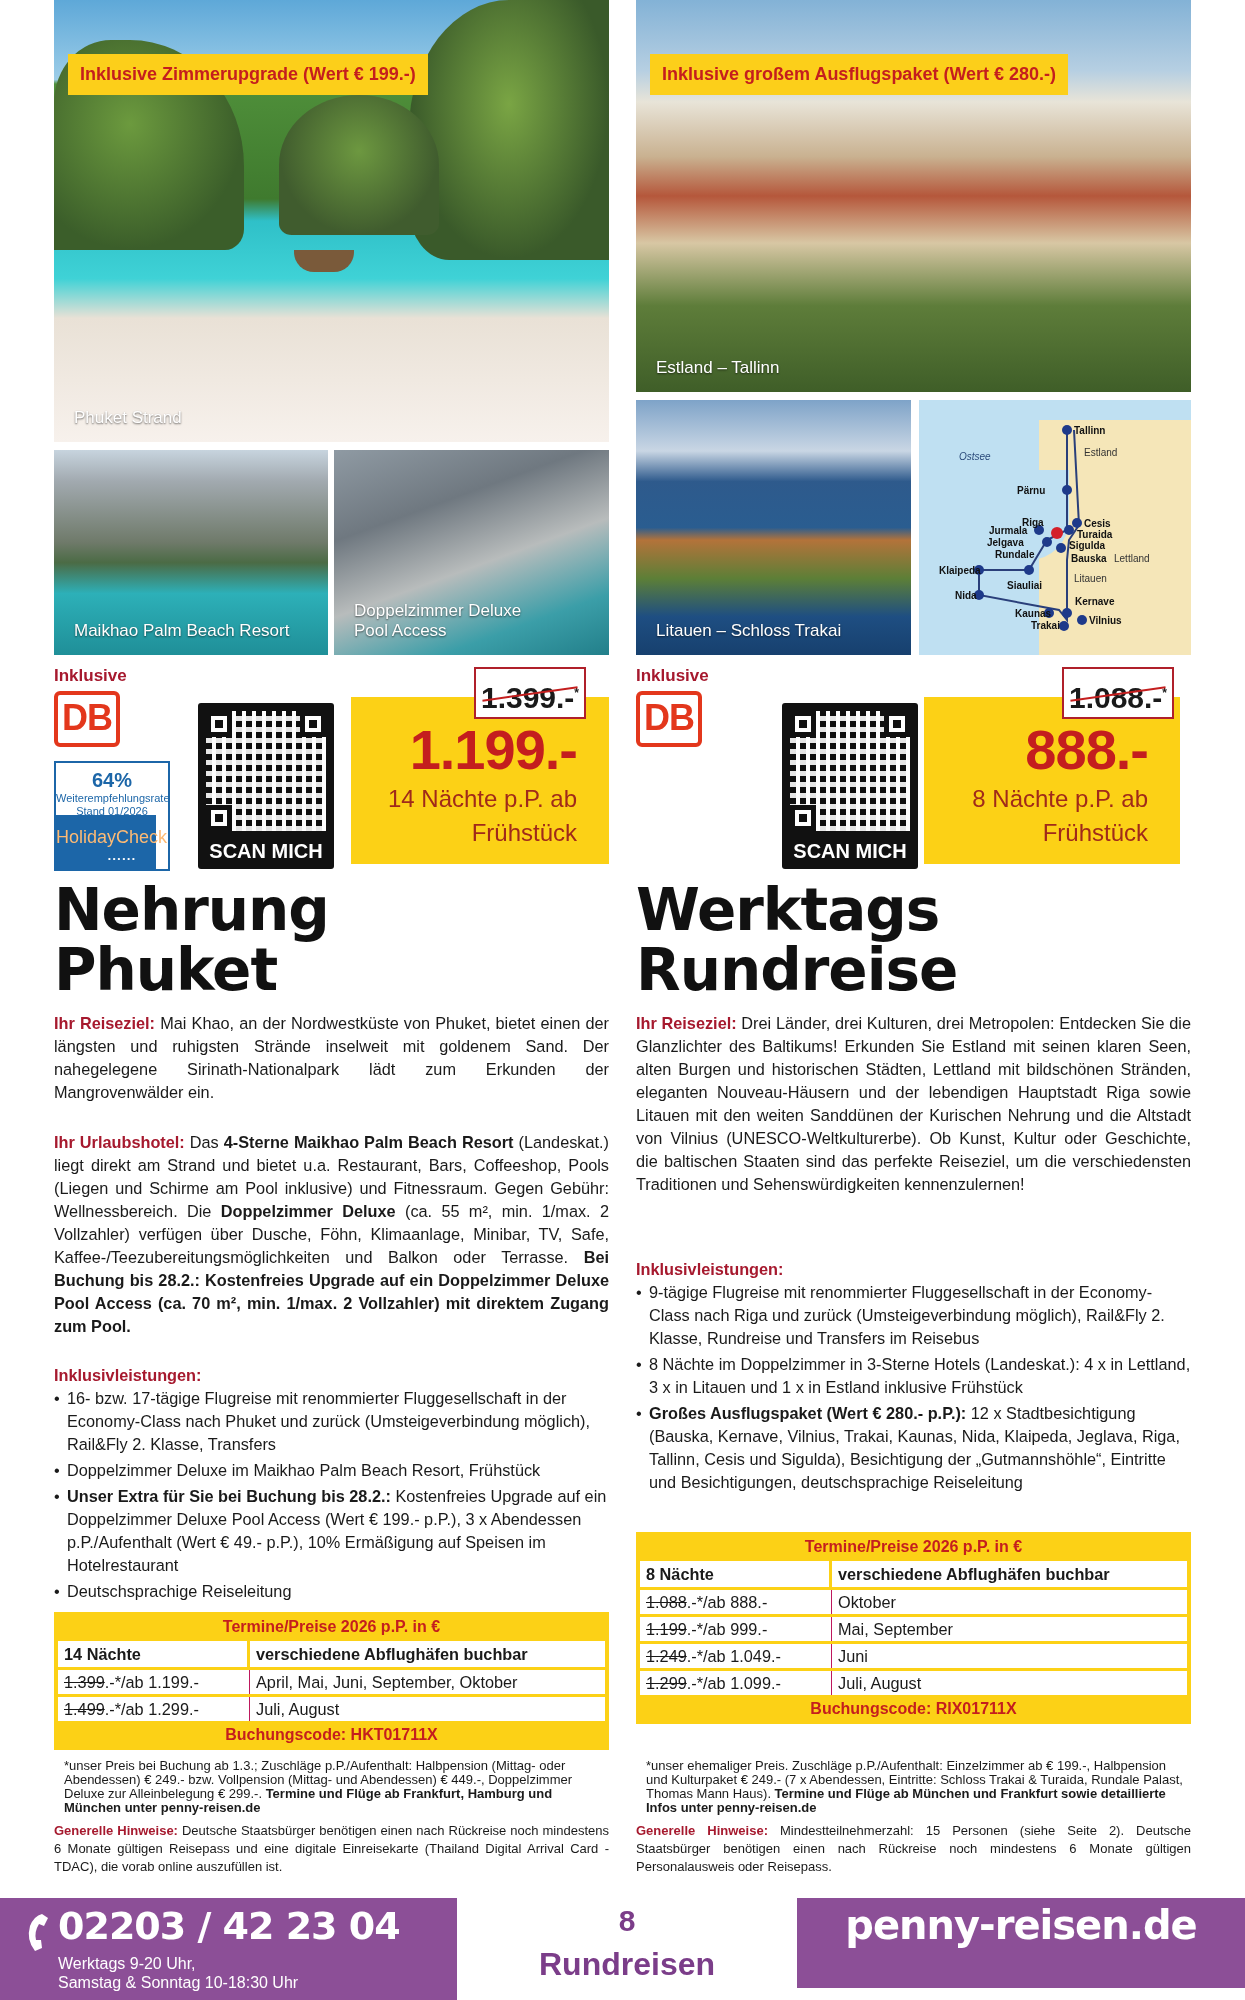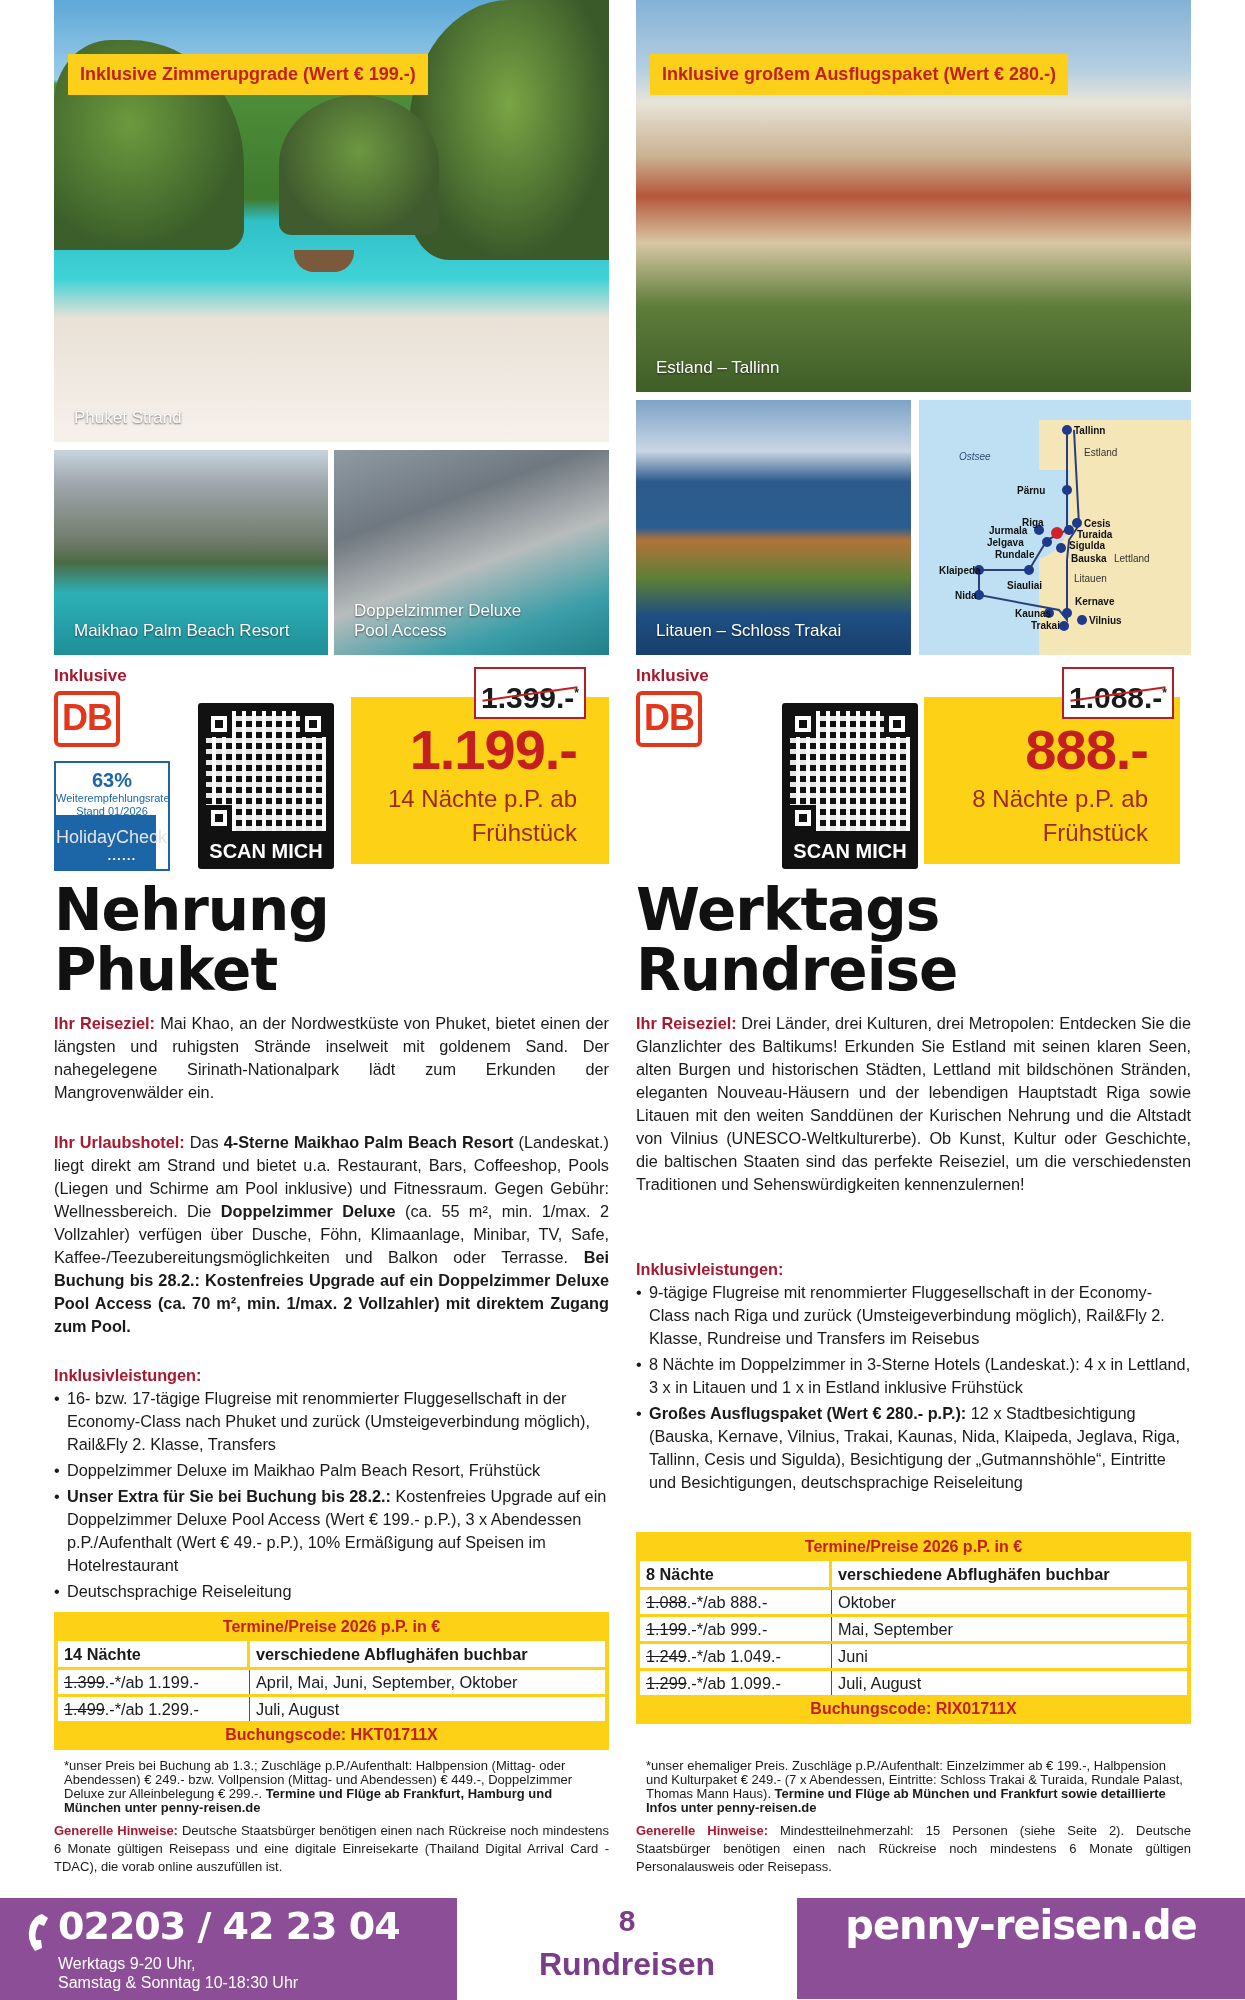--- a/index.html
+++ b/index.html
@@ -30,21 +30,21 @@
     background: linear-gradient(180deg, #7ea3c8 0%, #c9d6e4 20%, #2e5a8c 32%, #2a5d90 50%, #b3733a 55%, #5d7f37 70%, #1e4e82 85%, #17406e 100%); }
   .img-map { left: 283px; top: 400px; width: 272px; height: 255px; background: #f5e6b8; }
   .map-sea { position: absolute; background: #bfe0f2; }
 
   
   .inkl { position: absolute; top: 666px; left: 0; color: #a6192e; font-weight: bold; font-size: 17px; }
   .db-logo { position: absolute; top: 691px; left: 0; width: 66px; height: 56px; border: 4px solid #e3371c; border-radius: 6px; color: #e3371c; font-weight: bold; font-size: 36px; text-align: center; line-height: 46px; letter-spacing: -1px; background: #fff; }
   .hc-box { position: absolute; top: 761px; left: 0; width: 116px; height: 110px; border: 2px solid #1c66a8; background: #fff; text-align: center; }
   .hc-box .pct { color: #1c66a8; font-weight: bold; font-size: 20px; margin-top: 6px; }
   .hc-box .sub { font-size: 11px; color: #1c66a8; line-height: 13px; }
-  .hc-box .brand { position: absolute; left: 0; right: 12px; bottom: 0; height: 54px; background: #1c66a8; color: #e5e5e5; font-size: 18px; line-height: 44px; }
+  .hc-box .brand { position: absolute; left: 0; right: 12px; bottom: 0; height: 54px; background: #1c66a8; color: #fdba74; font-size: 18px; line-height: 44px; }
   .hc-box .dots { position: absolute; bottom: 6px; left: 52px; color: #fff; font-size: 8px; letter-spacing: 2px; }
   .qr { position: absolute; top: 703px; width: 136px; height: 166px; background: #111; border-radius: 3px; }
   .qr .code { position: absolute; left: 8px; top: 8px; width: 120px; height: 120px; background:
       repeating-linear-gradient(90deg, #111 0 6px, #fff 6px 10px),
       #fff; }
   .qr .code::before { content:""; position:absolute; inset:0; background:
       repeating-linear-gradient(0deg, rgba(255,255,255,.9) 0 5px, transparent 5px 11px); }
   .qr .fp { position:absolute; width: 26px; height: 26px; border: 5px solid #111; background:#fff; box-shadow: inset 0 0 0 4px #fff, inset 0 0 0 9px #111; }
   .qr .label { position: absolute; bottom: 6px; left: 0; right: 0; text-align: center; color: #fff; font-weight: bold; font-size: 20px; }
   .price-box { position: absolute; top: 697px; width: 258px; height: 167px; background: #fcd116; text-align: right; padding-right: 32px; }
@@ -71,21 +71,21 @@
   .ptable th:first-child { border-right: 3px solid #fcd116; }
   .ptable s { text-decoration: line-through; }
 
   .foot-note { position: absolute; left: 10px; width: 540px; font-size: 13px; line-height: 14px; }
   .general { position: absolute; left: 0; width: 555px; font-size: 13px; line-height: 18px; text-align: justify; }
 
   
   .footer { position: absolute; left: 0; top: 1898px; width: 1245px; height: 102px; }
   .f-left { position: absolute; left: 0; top: 0; width: 457px; height: 102px; background: #8c4f97; color: #fff; }
   .f-mid { position: absolute; left: 457px; top: 0; width: 340px; height: 102px; background: #fff; text-align: center; color: #7b3d89; }
-  .f-right { position: absolute; left: 797px; top: 0; width: 448px; height: 101px; background: #8c4f97; color: #fff; text-align: center; }
+  .f-right { position: absolute; left: 797px; top: 0; width: 448px; height: 90px; background: #8c4f97; color: #fff; text-align: center; }
   .phone-icon { position: absolute; left: 24px; top: 14px; width: 26px; height: 40px; }
   .phone { position: absolute; left: 58px; top: 6px; font-size: 38px; font-weight: bold; font-family: "DejaVu Sans", sans-serif; letter-spacing: -1px; }
   .hours { position: absolute; left: 58px; top: 56px; font-size: 16px; line-height: 19px; }
   .pageno { font-size: 30px; font-weight: bold; margin-top: 6px; }
   .section { font-size: 32px; font-weight: bold; margin-top: 8px; }
   .site { font-size: 40px; font-weight: bold; margin-top: 4px; font-family: "DejaVu Sans", sans-serif; letter-spacing: -1px; }
 </style>
 </head>
 <body>
 
@@ -102,21 +102,21 @@
     <div class="caption">Maikhao Palm Beach Resort</div>
   </div>
   <div class="img img-room">
     <div class="caption" style="bottom:34px">Doppelzimmer Deluxe</div>
     <div class="caption">Pool Access</div>
   </div>
 
   <div class="inkl">Inklusive</div>
   <div class="db-logo">DB</div>
   <div class="hc-box">
-    <div class="pct">63%</div>
+    <div class="pct">64%</div>
     <div class="sub">Weiterempfehlungsrate</div>
     <div class="sub">Stand 01/2026</div>
     <div class="brand">HolidayCheck</div>
     <div class="dots">••••••</div>
   </div>
   <div class="qr" style="left:144px">
     <div class="code">
       <div class="fp" style="left:0;top:0"></div>
         <div class="fp" style="right:0;top:0"></div>
         <div class="fp" style="left:0;bottom:0"></div>

